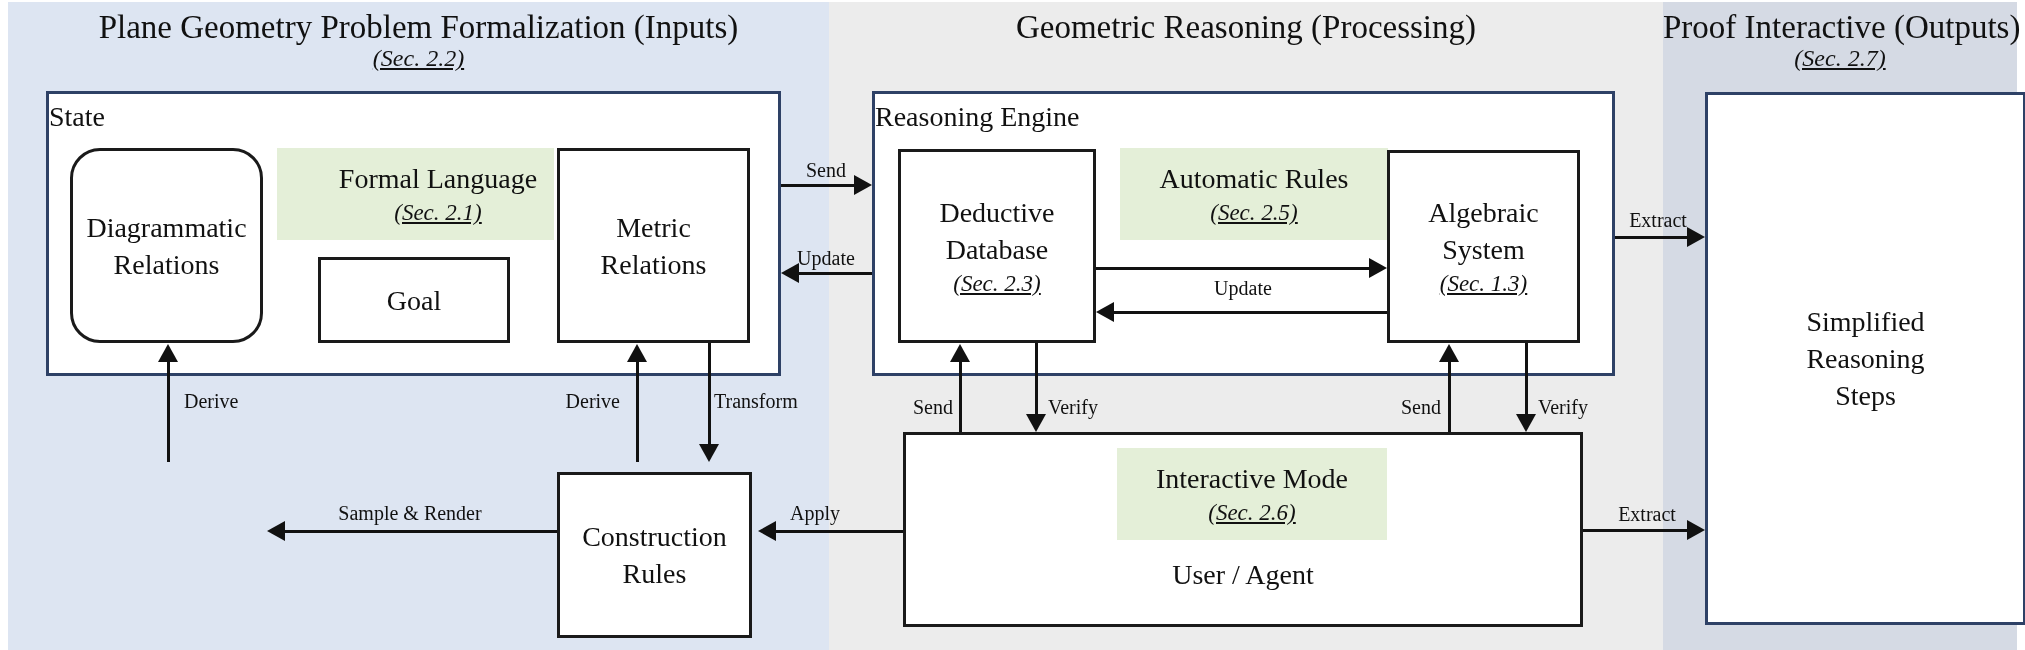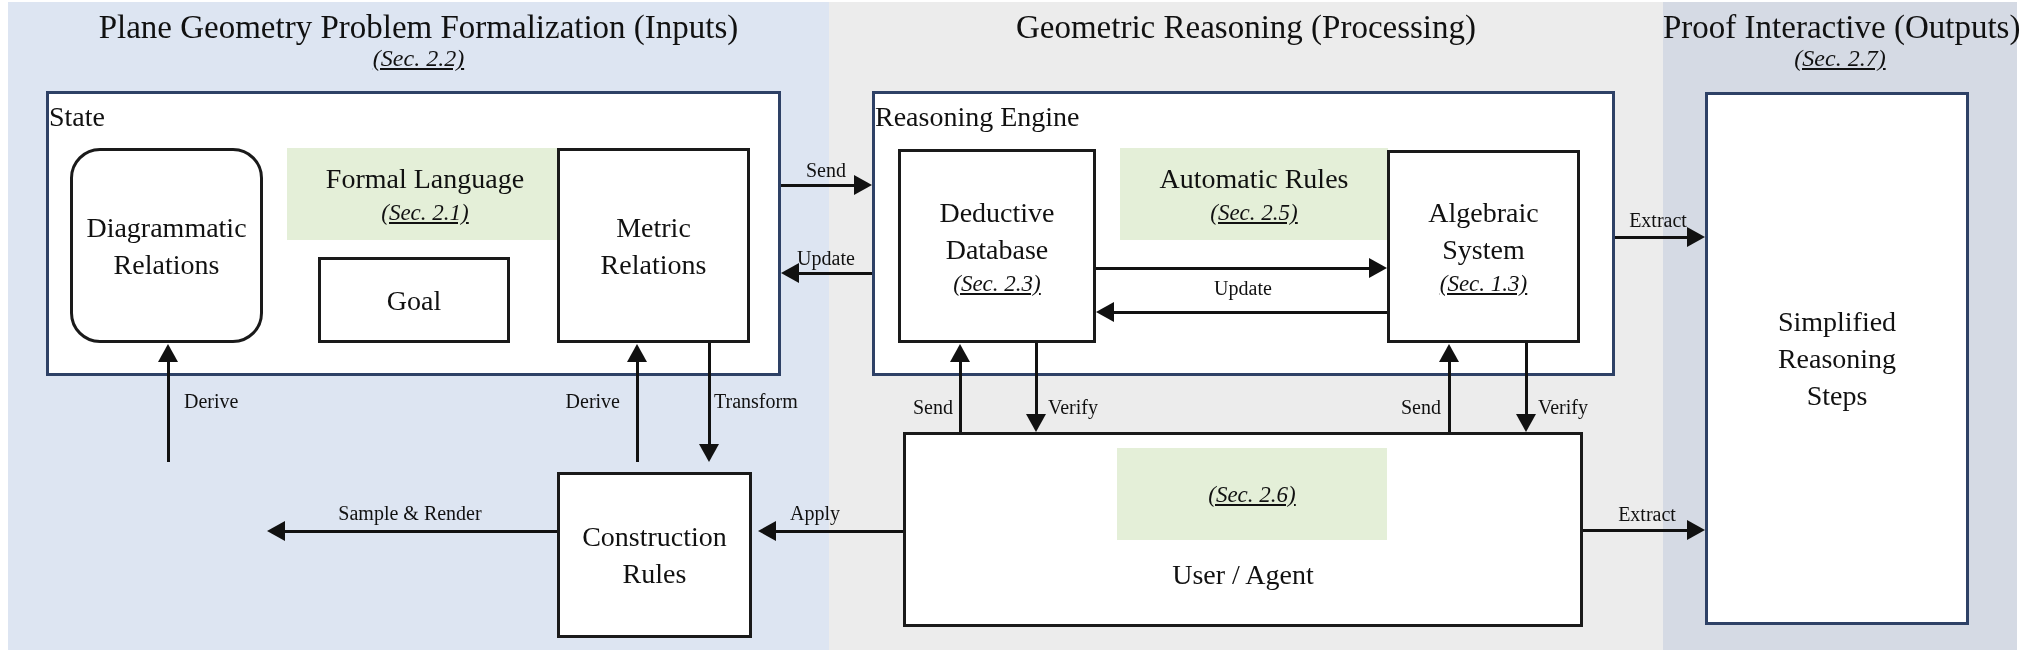--- a/index.html
+++ b/index.html
@@ -42,21 +42,21 @@
   <div class="ptitle" style="left:1663px;top:9px;width:354px;">Proof Interactive (Outputs)</div>
   <div class="psec" style="left:1663px;top:45px;width:354px;">(Sec. 2.7)</div>
 
   <div class="gbox" style="left:46px;top:91px;width:735px;height:285px;">
     <div class="gtitle">State</div>
   </div>
   <div class="node" style="left:70px;top:148px;width:193px;height:195px;border-radius:30px;">
     <div class="nlabel">Diagrammatic
 Relations</div>
   </div>
-  <div class="green" style="left:287px;top:148px;width:276px;height:92px;">
+  <div class="green" style="left:277px;top:148px;width:232px;height:92px;padding-left:45px;">
     <div class="nlabel">Formal Language</div>
     <div class="nsec">(Sec. 2.1)</div>
   </div>
   <div class="node" style="left:318px;top:257px;width:192px;height:86px;">
     <div class="nlabel">Goal</div>
   </div>
   <div class="node" style="left:557px;top:148px;width:193px;height:195px;">
     <div class="nlabel">Metric
 Relations</div>
   </div>
@@ -72,32 +72,33 @@
   <div class="green" style="left:1120px;top:148px;width:268px;height:92px;">
     <div class="nlabel">Automatic Rules</div>
     <div class="nsec">(Sec. 2.5)</div>
   </div>
   <div class="node" style="left:1387px;top:150px;width:193px;height:193px;">
     <div class="nlabel">Algebraic
 System</div>
     <div class="nsec">(Sec. 1.3)</div>
   </div>
 
-  <div class="gbox" style="left:1705px;top:92px;width:264px;height:533px;display:flex;align-items:center;justify-content:center;">
+  <div class="gbox" style="left:1705px;top:92px;width:321px;height:533px;display:flex;align-items:center;justify-content:center;">
     <div class="nlabel">Simplified
 Reasoning
 Steps</div>
   </div>
 
   <div class="node" style="left:557px;top:472px;width:195px;height:166px;">
     <div class="nlabel">Construction
 Rules</div>
   </div>
   <div class="node" style="left:903px;top:432px;width:680px;height:195px;justify-content:flex-start;"></div>
   <div class="green" style="left:1117px;top:448px;width:270px;height:92px;">
+    <div class="nlabel">Interactive Mode</div>
     <div class="nsec">(Sec. 2.6)</div>
   </div>
   <div class="nlabel" style="position:absolute;left:903px;top:556px;width:680px;">User / Agent</div>
 
   <div class="hline" style="left:781px;top:184px;width:76px;"></div>
   <div class="ah ah-r" style="left:854px;top:175px;"></div>
   <div class="elabel tc" style="left:786px;top:159px;width:80px;">Send</div>
 
   <div class="hline" style="left:797px;top:272px;width:75px;"></div>
   <div class="ah ah-l" style="left:781px;top:263px;"></div>

